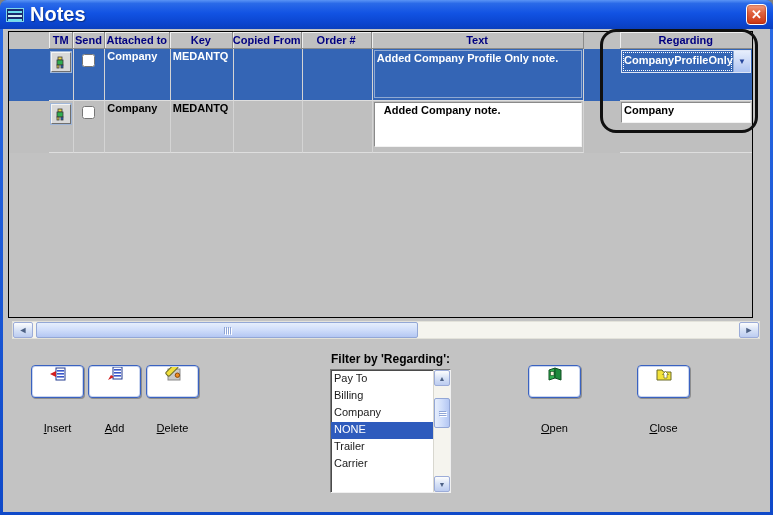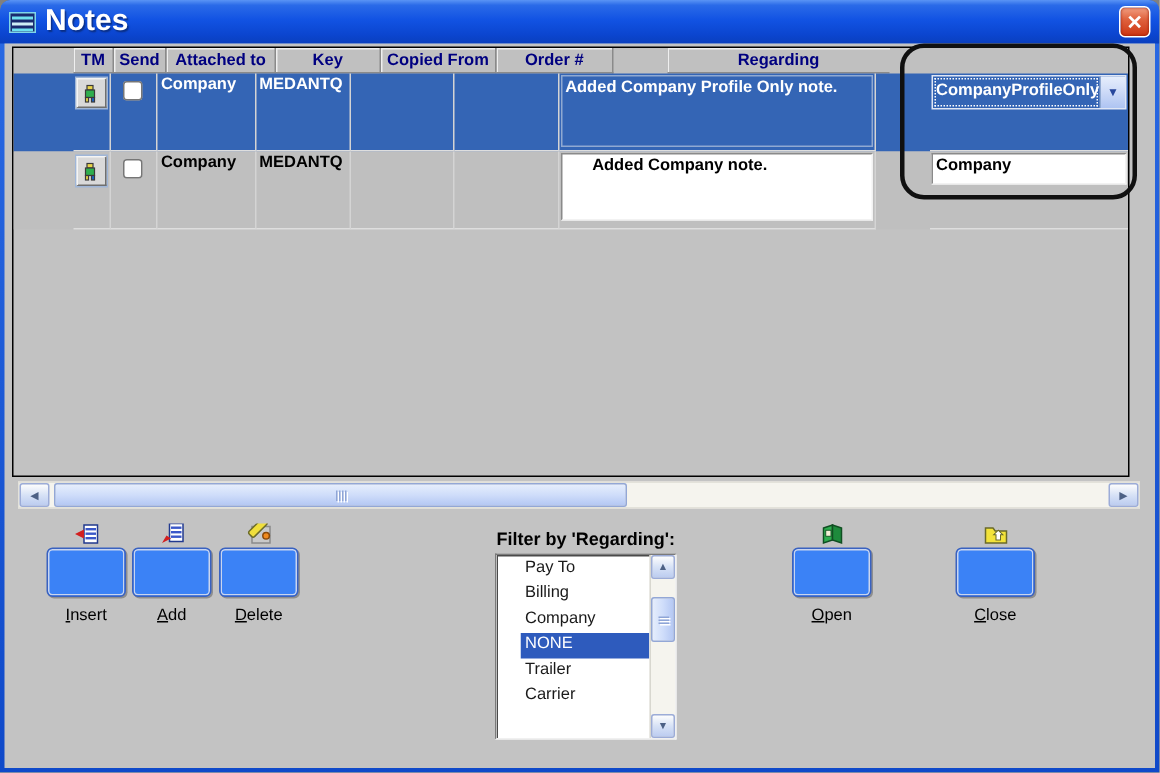--- a/index.html
+++ b/index.html
@@ -69,21 +69,21 @@
     box-shadow:0 0 0 1px #9fb6d8; display:flex; align-items:center; justify-content:center;
   }
   .send-check { width:13px; height:13px; margin-top:2px; accent-color:#444; }
 
   .text-cell-inner1 {
     width:100%; height:48px; border:1px solid #8fa9d2; padding:1px 2px;
     background:#3465b5; color:#fff;
   }
   .text-cell-inner2 {
     width:100%; height:45px; border:1px solid; border-color:#8a8a8a #f2f2f2 #f2f2f2 #8a8a8a;
-    padding:1px 20px; background:#ffffff; color:#000;
+    padding:1px 9px; background:#ffffff; color:#000;
   }
   .regard-box2 {
     width:100%; height:21px; border:1px solid; border-color:#8a8a8a #f2f2f2 #f2f2f2 #8a8a8a;
     padding:1px 2px; background:#ffffff; color:#000;
   }
 
   .combo {
     width:100%; height:23px; display:flex; background:#3465b5;
     border:1px solid #dfe6f5;
   }
@@ -118,41 +118,41 @@
     margin-left:3px; width:382px;
     background:linear-gradient(180deg,#e6eefc,#cfddfa 50%,#b4c7f3);
     border:1px solid #93a7d6; border-radius:2px;
     display:flex; align-items:center; justify-content:center;
   }
   .grip { display:flex; gap:1px; }
   .grip i { width:1px; height:7px; background:#8fa5d6; box-shadow:1px 1px 0 #fff; }
 
   
   .xp-btn {
-    position:absolute; width:53px; height:33px; background:#3b82f6;
+    position:absolute; width:53px; height:33px; background:#ffffff;
     border:1px solid #3a62c0; border-radius:4px;
     box-shadow:inset 0 0 0 1px #c9d5ef, 1px 1px 0 #8e8e8e;
-    display:flex; flex-direction:column; align-items:center; justify-content:center;
+    display:flex; flex-direction:column; align-items:center; 
     font-size:11px; color:#000; cursor:default; padding-top:1px;gap:40px;
   }
   .xp-btn .ico { height:15px; margin-bottom:1px; display:flex; align-items:center; justify-content:center; }
   .mn { text-decoration:underline; }
   .btn-row { top:336px; }
   #btn-insert{ left:28px; } #btn-add{ left:85px; } #btn-delete{ left:143px; }
   #btn-open{ left:525px; } #btn-save{ left:576px; } #btn-close{ left:634px; }
 
   
   .filter-label {
     position:absolute; left:280px; top:323px; width:215px; text-align:center;
     font-weight:bold; font-size:12px; color:#000;
   }
   .listbox {
     position:absolute; left:327px; top:340px; width:121px; height:124px;
     background:#ffffff; border:1px solid; border-color:#7a7a7a #f0f0f0 #f0f0f0 #7a7a7a;
-    box-shadow:inset 1px 1px 0 #4a4a4a; display:flex;padding-left:16px;
+    box-shadow:inset 1px 1px 0 #4a4a4a; display:flex;
   }
   .list-items { flex:1; padding-top:1px; overflow:hidden; }
   .list-item { height:17px; font-size:11px; color:#1a1a1a; padding:1px 2px 0 3px; white-space:nowrap; }
   .list-item.selected { background:#2e5bbd; color:#ffffff; }
   .vscroll { width:17px; background:#f5f4ee; border-left:1px solid #d8d7cf; display:flex; flex-direction:column; }
   .vsb-btn {
     height:16px; background:linear-gradient(180deg,#fdfdfd,#d7e2f6 50%,#bcccf0);
     border:1px solid #9cacd8; border-radius:2px; color:#4d6185; font-size:7px;
     display:flex; align-items:center; justify-content:center;
   }
@@ -183,20 +183,21 @@
   <div class="content">
 
     <div class="grid">
       <div class="grid-row hdr">
         <div class="cell c0">TM</div>
         <div class="cell c1">Send</div>
         <div class="cell c2">Attached to</div>
         <div class="cell c3">Key</div>
         <div class="cell c4">Copied From</div>
         <div class="cell c5">Order #</div>
+        <div class="cell c6">Text</div>
         <div class="cell c7">Regarding</div>
       </div>
 
       <div class="grid-row row row1">
         <div class="cell c0 center">
           <span class="tm-btn">
             <svg width="13" height="13" viewBox="0 0 13 13">
               <rect x="4" y="1" width="4" height="3" fill="#e8d44a" stroke="#3a3a3a" stroke-width="0.8"></rect>
               <rect x="3" y="4" width="6" height="5" fill="#2fae4f" stroke="#3a3a3a" stroke-width="0.8"></rect>
               <rect x="3" y="9" width="2" height="3" fill="#e8d44a" stroke="#3a3a3a" stroke-width="0.8"></rect>

